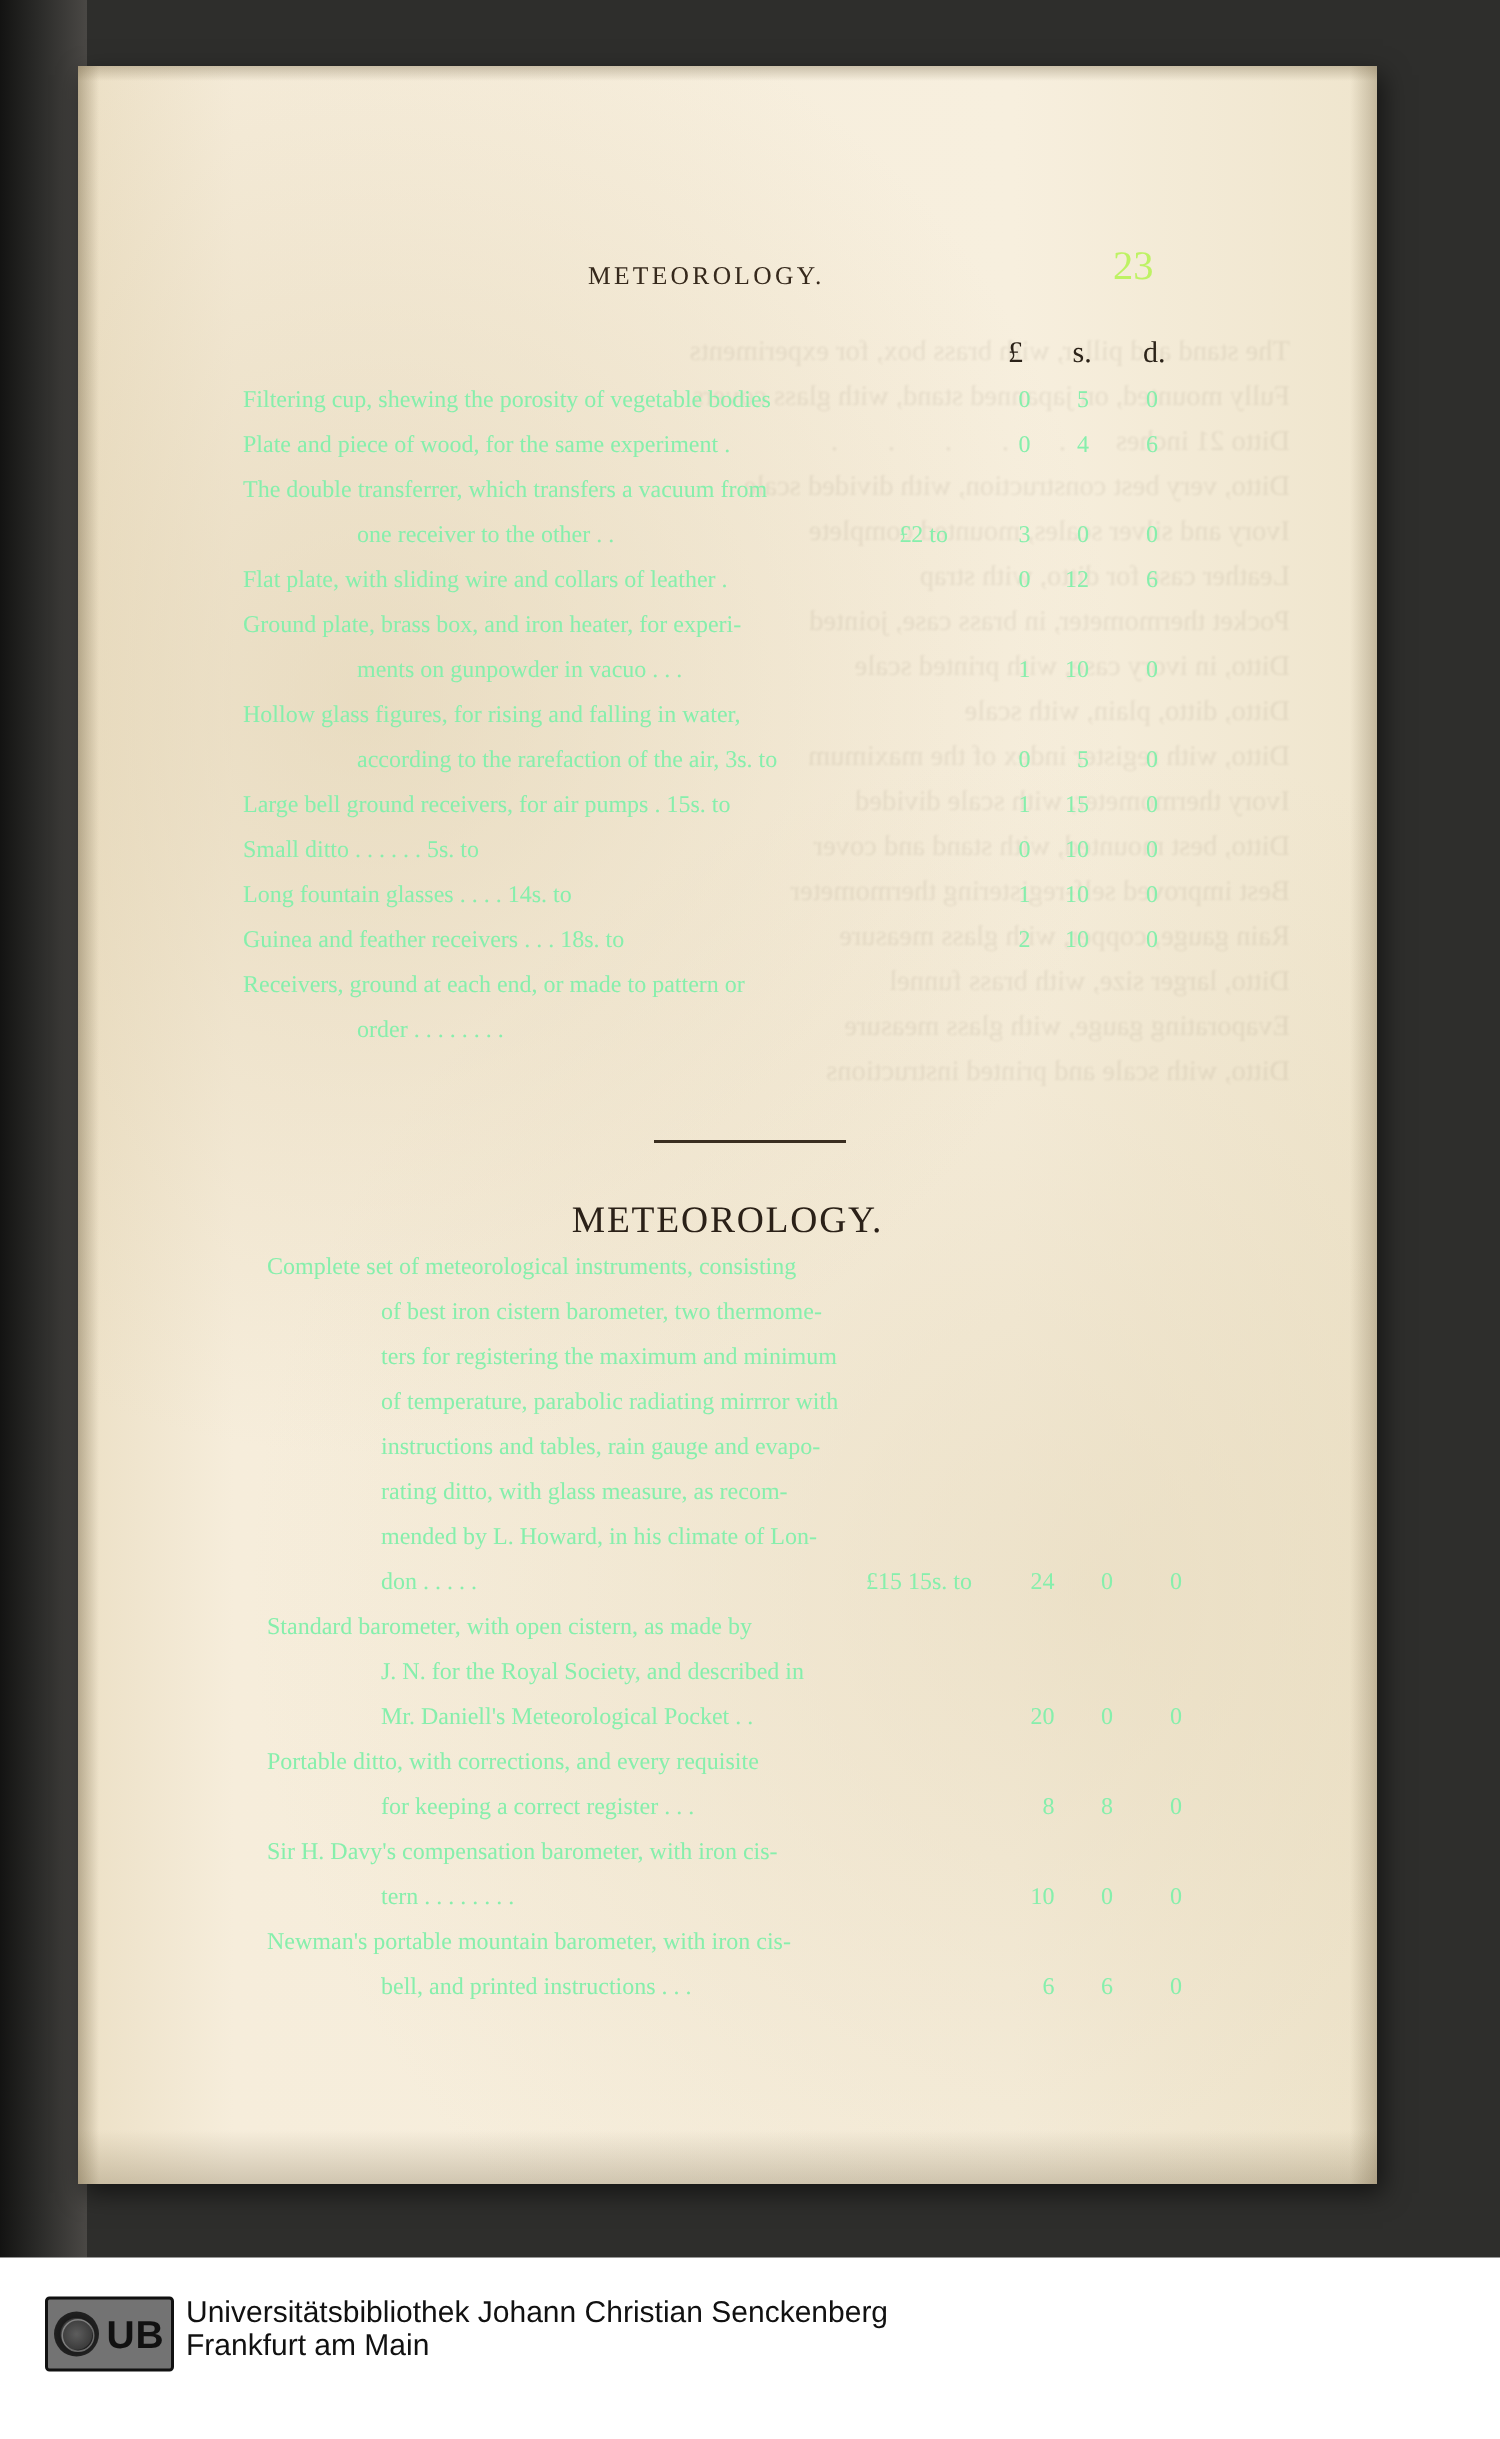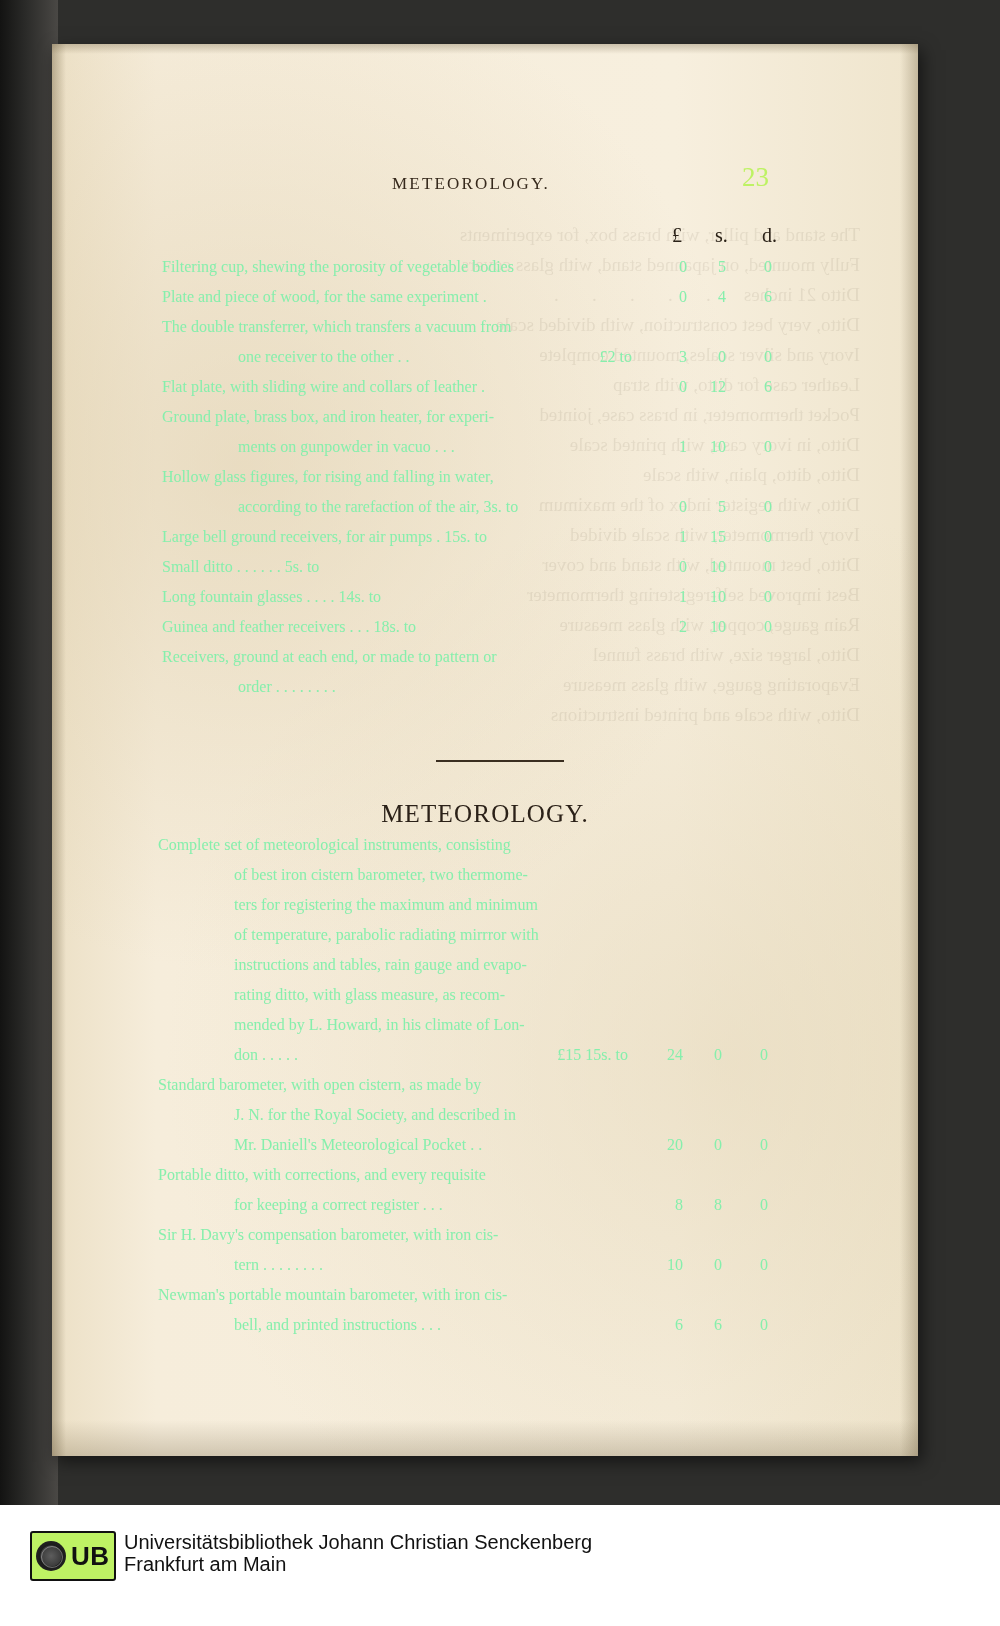--- a/index.html
+++ b/index.html
@@ -173,21 +173,21 @@
     top: 756px;
     width: 866px;
     text-align: center;
     font-size: 25px;
     letter-spacing: 1.2px;
     color: #2b2118;
   }
 
   .lines2 {
     position: absolute;
-    left: 106px;
+    left: 126px;
     top: 786px;
     width: 660px;
     text-decoration: underline;
   }
 
   
   .footer {
     position: absolute;
     left: 0;
     top: 1505px;
@@ -196,21 +196,21 @@
     background: #ffffff;
   }
   .ub-logo {
     position: absolute;
     left: 30px;
     top: 26px;
     width: 82px;
     height: 46px;
     border: 2px solid #111;
     border-radius: 3px;
-    background: #bef264;
+    background: #737373;
     display: flex;
     align-items: center;
     text-align: center;
   }
   .ub-seal {
     width: 30px; height: 30px;
     margin-left: 4px;
     border-radius: 50%;
     background:
       radial-gradient(circle at 50% 50%, #5d5d5d 0%, #3c3c3c 48%, #1b1b1b 52%, #2a2a2a 100%);

